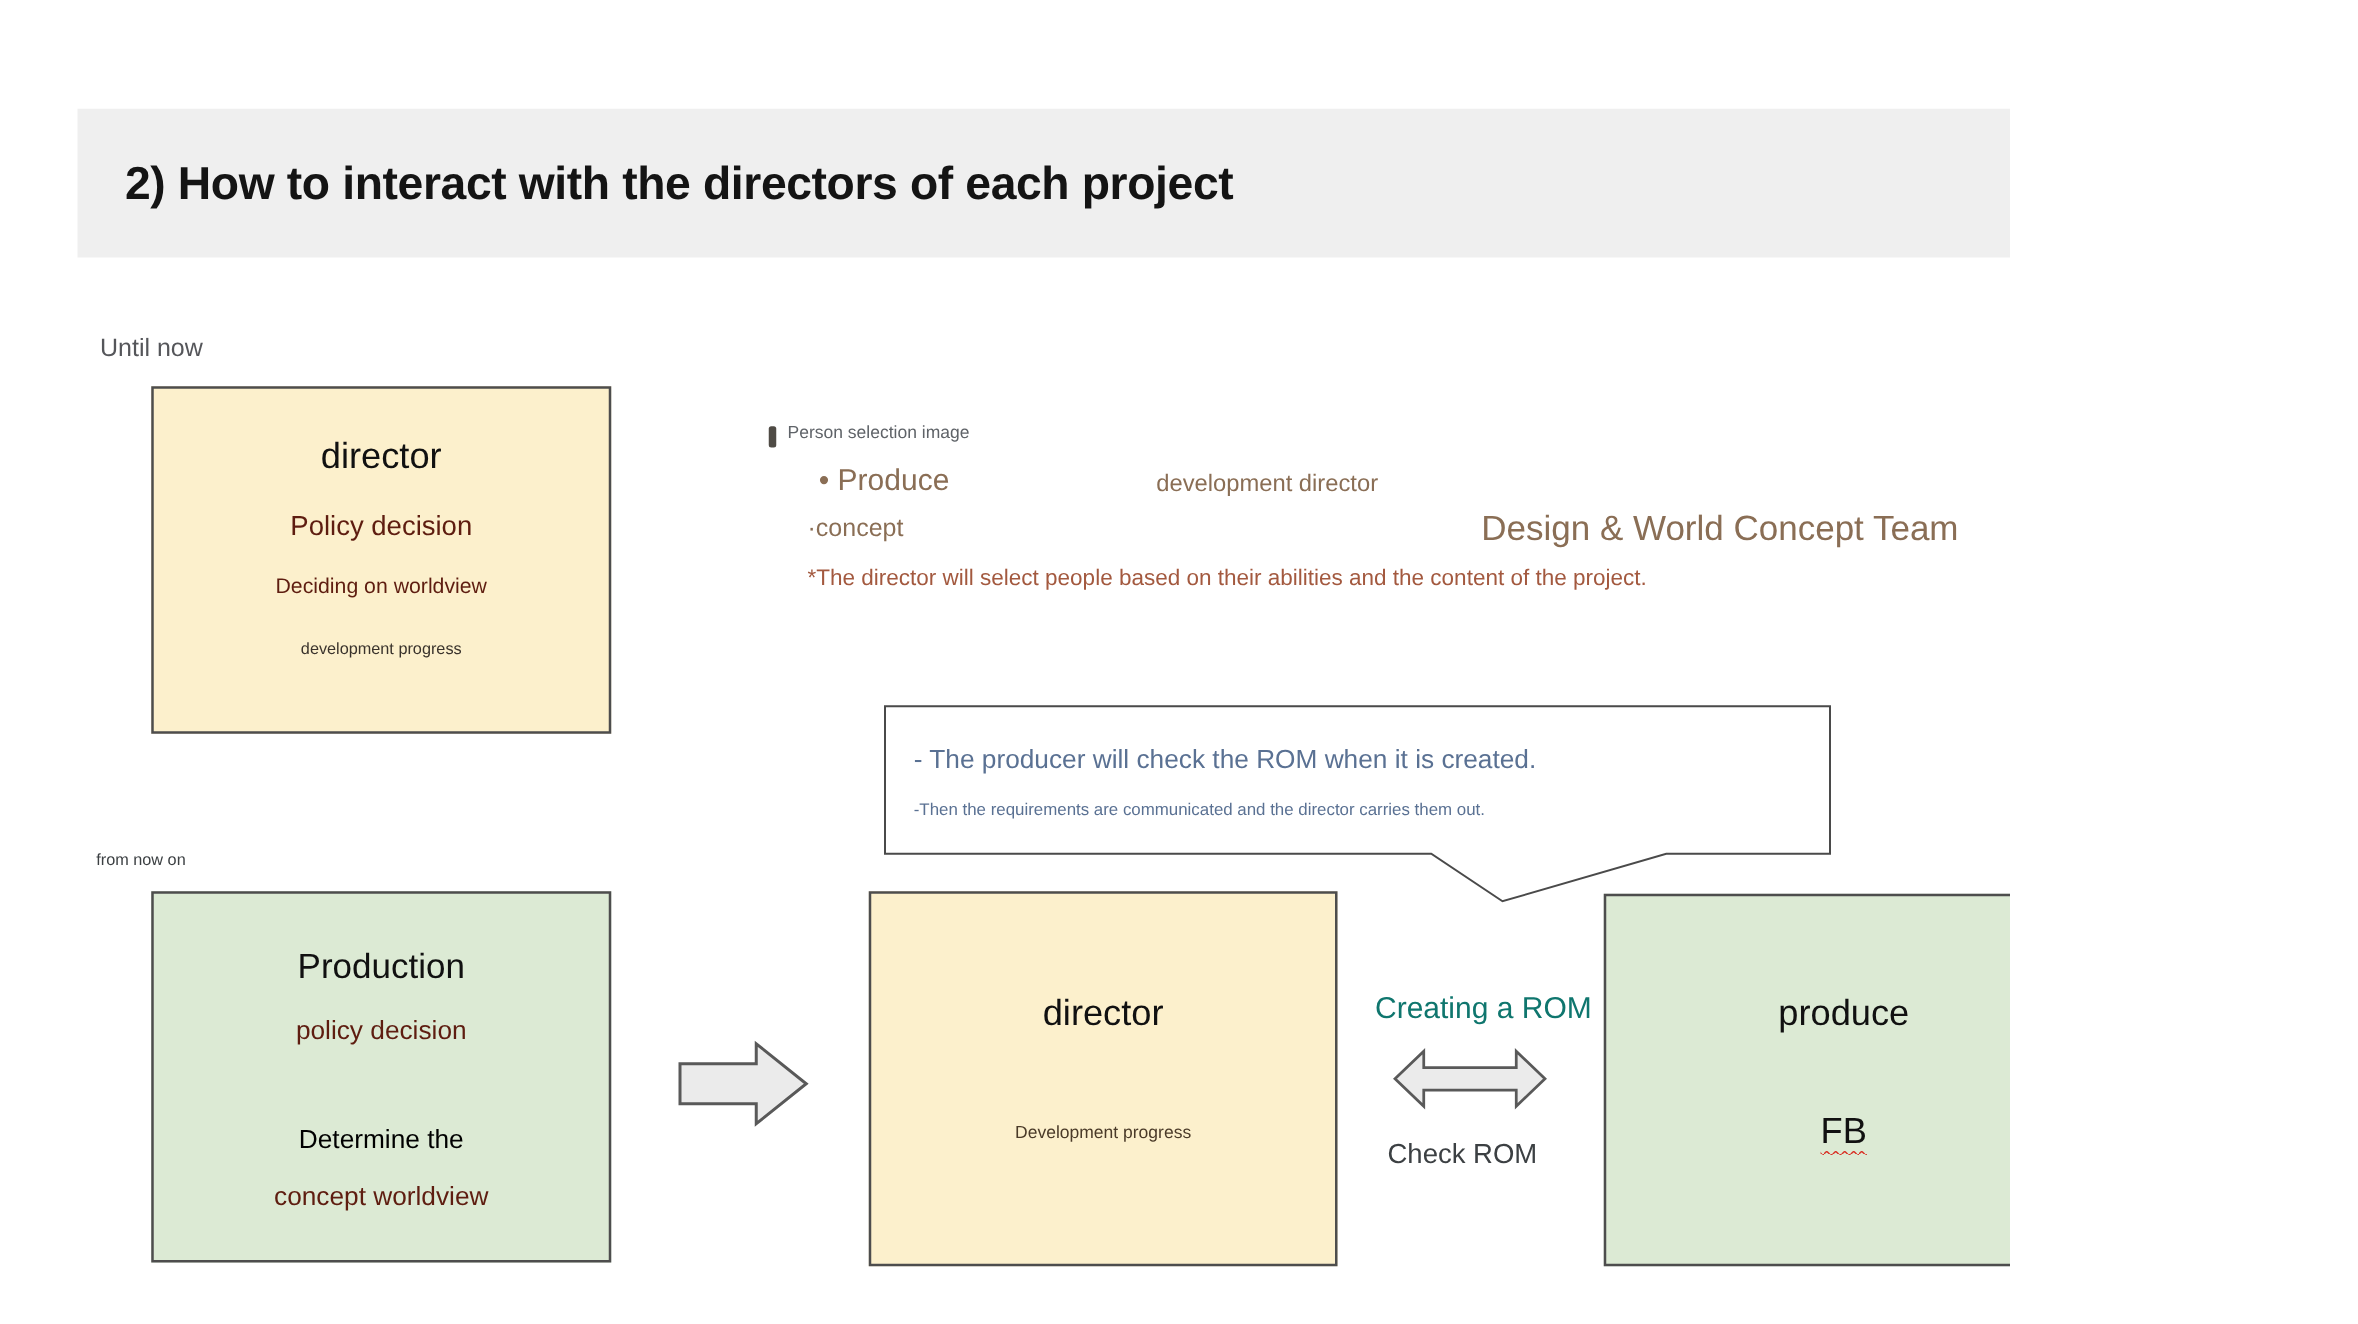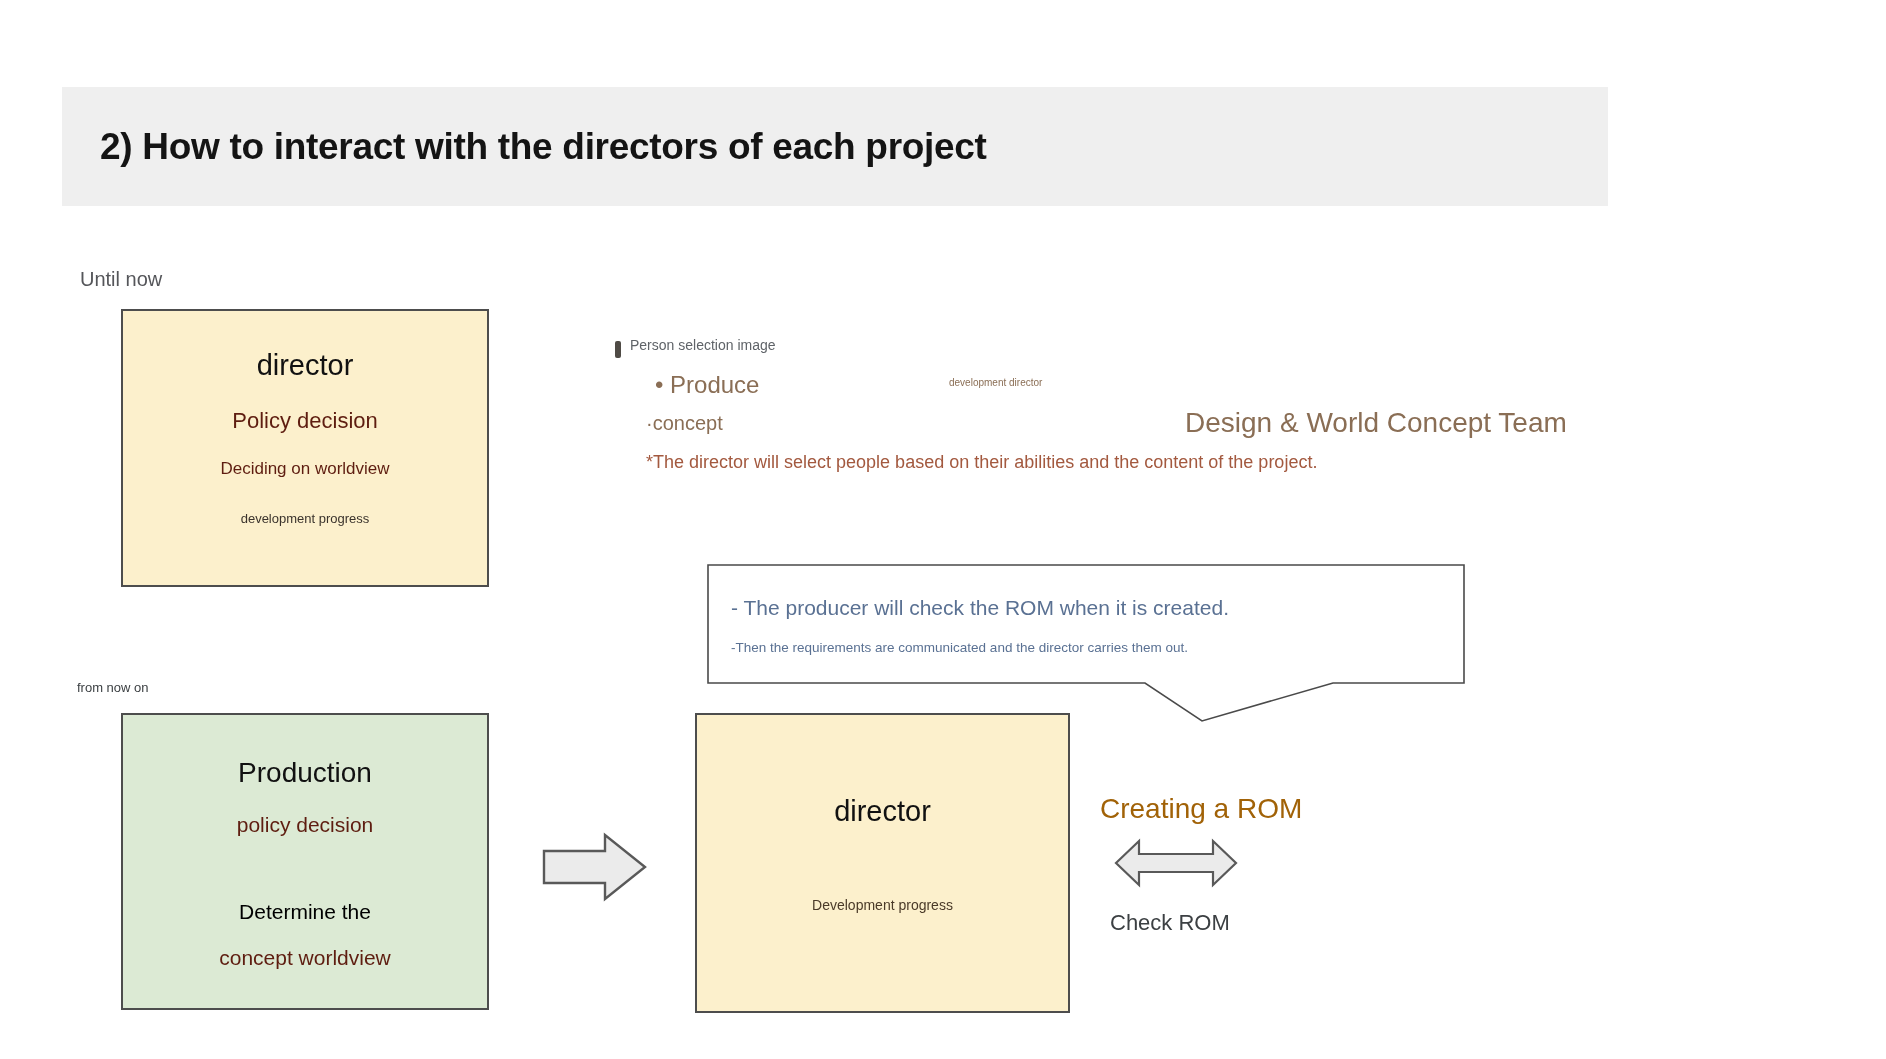--- a/index.html
+++ b/index.html
@@ -55,32 +55,32 @@
   .box-d{left:1283px;top:715px;width:384px;height:298px;}
   .box-d .t {top:78px; font-size:29px;color:#111;}
   .box-d .l1{top:172px;font-size:29px;color:#111;
     text-decoration:underline wavy #d93025;
     text-decoration-thickness:1px;text-underline-offset:6px;}
 
   
   .caption-marker{left:615px;top:341px;width:6px;height:17px;background:#4f4b45;border-radius:2px;}
   .caption-text{left:630px;top:337px;font-size:14px;color:#5f6368;}
   .produce-bullet{left:655px;top:371px;font-size:24px;color:#8a6e55;}
-  .dev-director{left:925px;top:377px;font-size:10px;color:#8a6e55;margin-left:24px;}
+  .dev-director{left:925px;top:377px;font-size:19px;color:#8a6e55;}
   .concept-text{left:646px;top:412px;font-size:20px;color:#8a6e55;}
   .team-text{left:1185px;top:407px;font-size:28px;color:#8a6e55;}
   .note-text{left:646px;top:452px;font-size:18px;color:#a3593f;}
 
   
   .callout-svg{left:700px;top:556px;}
   .callout-l1{left:731px;top:596px;font-size:21px;color:#5a7193;}
   .callout-l2{left:731px;top:640px;font-size:13.5px;color:#5a7193;}
 
   
-  .rom-top{left:1100px;top:793px;font-size:28px;color:#a16207;}
+  .rom-top{left:1100px;top:793px;font-size:24px;color:#0f766e;}
   .rom-bottom{left:1110px;top:910px;font-size:22px;color:#3c4043;}
 
   
   .right-arrow-svg{left:542px;top:832px;}
   .double-arrow-svg{left:1113px;top:832px;}
 
   
   .page-box{
     left:1734px;top:959px;width:112px;height:80px;
     border:2px dashed #bdbdbd;box-sizing:border-box;
@@ -138,18 +138,22 @@
     <div class="cline t">director</div>
     <div class="cline l1">Development progress</div>
   </div>
 
   <div class="abs rom-top">Creating a ROM</div>
   <svg class="abs double-arrow-svg" width="126" height="62" viewBox="0 0 126 62">
     <polygon points="3,31 26,9 26,22 100,22 100,9 123,31 100,53 100,40 26,40 26,53" fill="#ebebeb" stroke="#595959" stroke-width="2.2" stroke-linejoin="miter"></polygon>
   </svg>
   <div class="abs rom-bottom">Check ROM</div>
 
+  <div class="abs box green box-d">
+    <div class="cline t">produce</div>
+    <div class="cline l1"><span>FB</span></div>
+  </div>
 
   <div class="abs page-box">
     <div class="page-num">15</div>
   </div>
 
 </div>
 
 </body></html>

